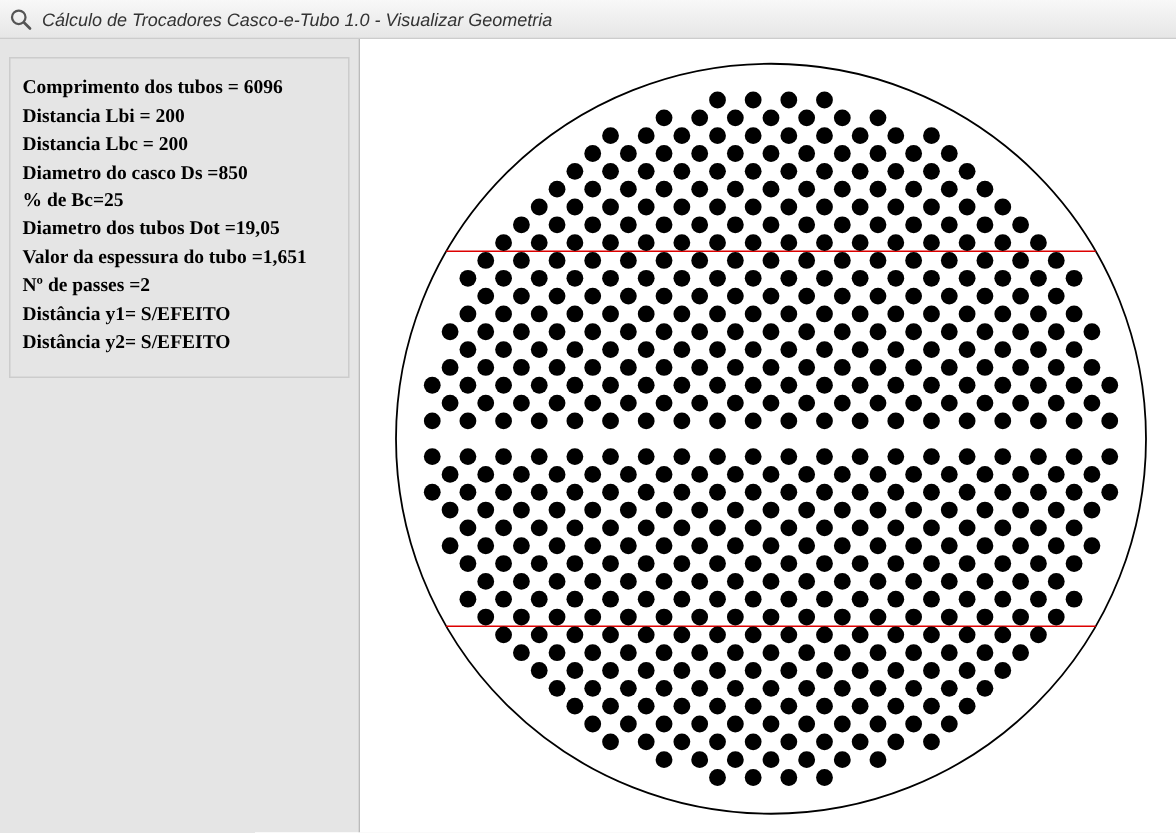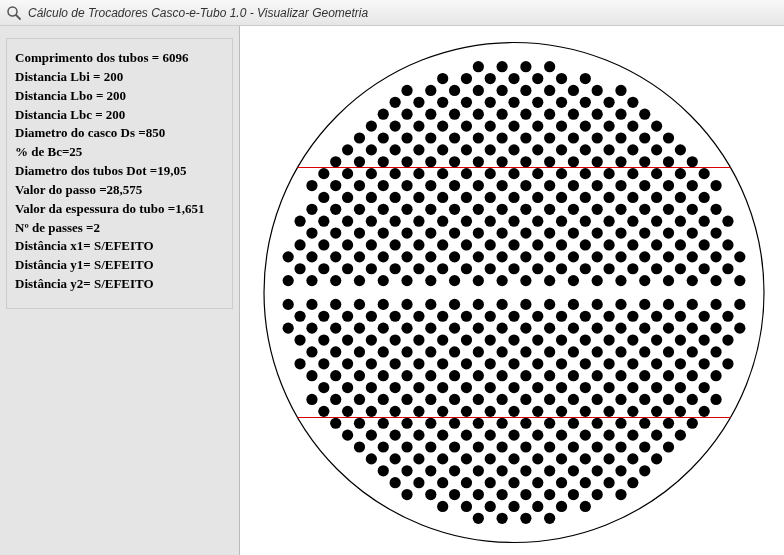--- a/index.html
+++ b/index.html
@@ -66,29 +66,26 @@
       <line x1="10" y1="10" x2="14" y2="14" stroke="#555" stroke-width="1.8" stroke-linecap="round"></line>
     </svg>
   </span>
   <span>Cálculo de Trocadores Casco-e-Tubo 1.0 - Visualizar Geometria</span>
 </div>
 
 <div class="content">
   <div class="params-panel">
     <div>Comprimento dos tubos =  6096</div>
     <div>Distancia Lbi =  200</div>
-    <div>Distancia Lbo = 200</div>
     <div>Distancia Lbc = 200</div>
     <div>Diametro do casco Ds =850</div>
     <div>% de Bc=25</div>
     <div>Diametro dos tubos Dot =19,05</div>
-    <div>Valor do passo =28,575</div>
     <div>Valor da espessura do tubo =1,651</div>
     <div>Nº de passes =2</div>
-    <div>Distância x1=  S/EFEITO</div>
     <div>Distância y1=  S/EFEITO</div>
     <div>Distância y2=  S/EFEITO</div>
   </div>
 
   <div class="canvas-area">
     <svg class="geometry" id="geom-svg" width="540" height="529" viewBox="0 0 540 529">
         <circle cx="274" cy="266.5" r="250" fill="none" stroke="#000" stroke-width="1.2"></circle>
         <line x1="57.49364905389035" x2="490.50635094610965" y1="141.5" y2="141.5" stroke="#d00" stroke-width="1"></line>
         <line x1="57.49364905389035" x2="490.50635094610965" y1="391.5" y2="391.5" stroke="#d00" stroke-width="1"></line>
         <g>

